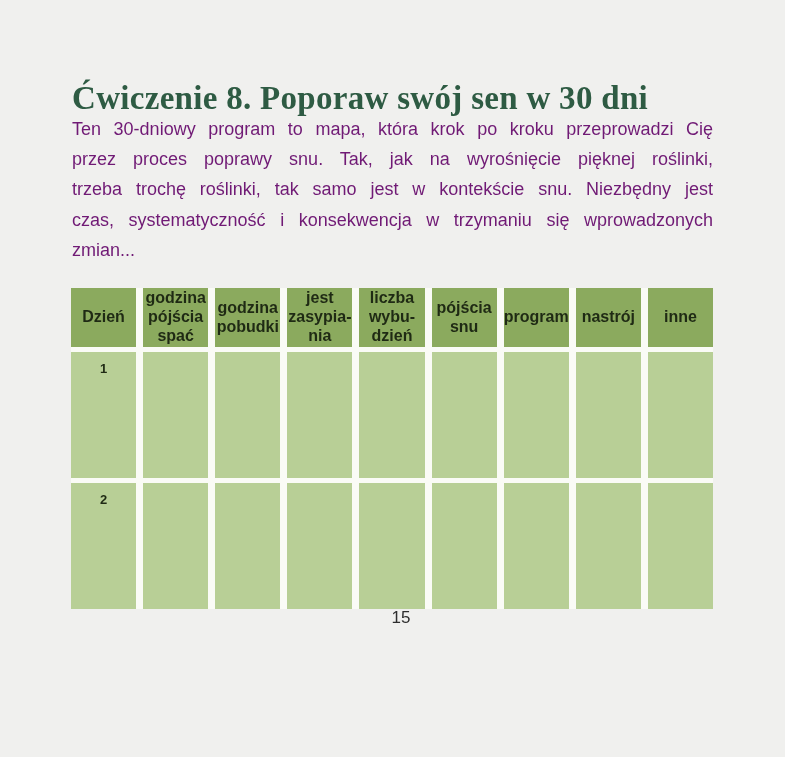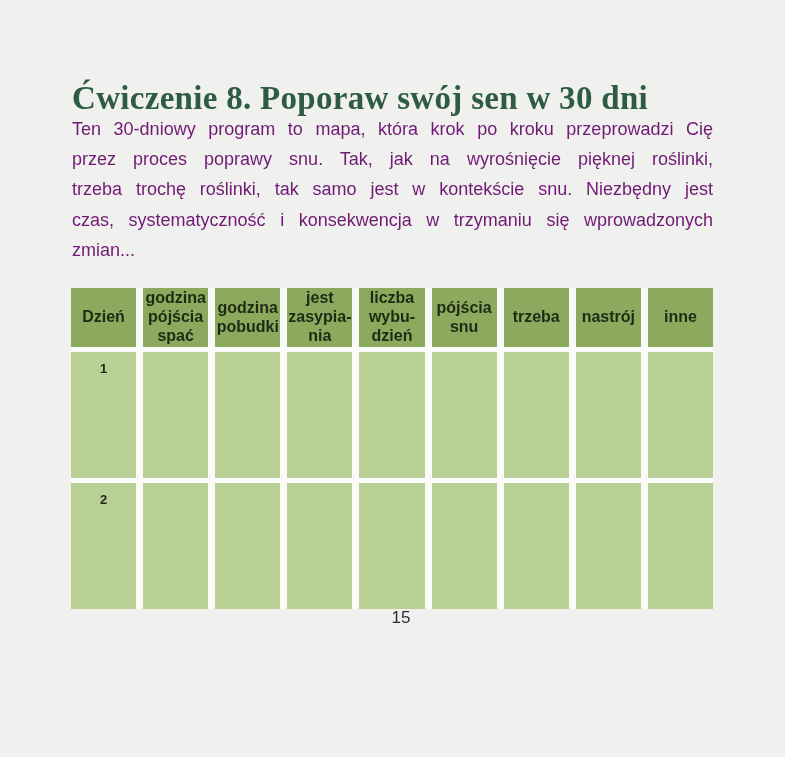--- a/index.html
+++ b/index.html
@@ -116,21 +116,21 @@
   <div class="th">godzina
 pobudki</div>
   <div class="th">jest
 zasypia-
 nia</div>
   <div class="th">liczba
 wybu-
 dzień</div>
   <div class="th">pójścia
 snu</div>
-  <div class="th">trzeba</div>
+  <div class="th">program</div>
   <div class="th">nastrój</div>
   <div class="th">inne</div>
 
   <div class="td">1</div>
   <div class="td"></div>
   <div class="td"></div>
   <div class="td"></div>
   <div class="td"></div>
   <div class="td"></div>
   <div class="td"></div>

